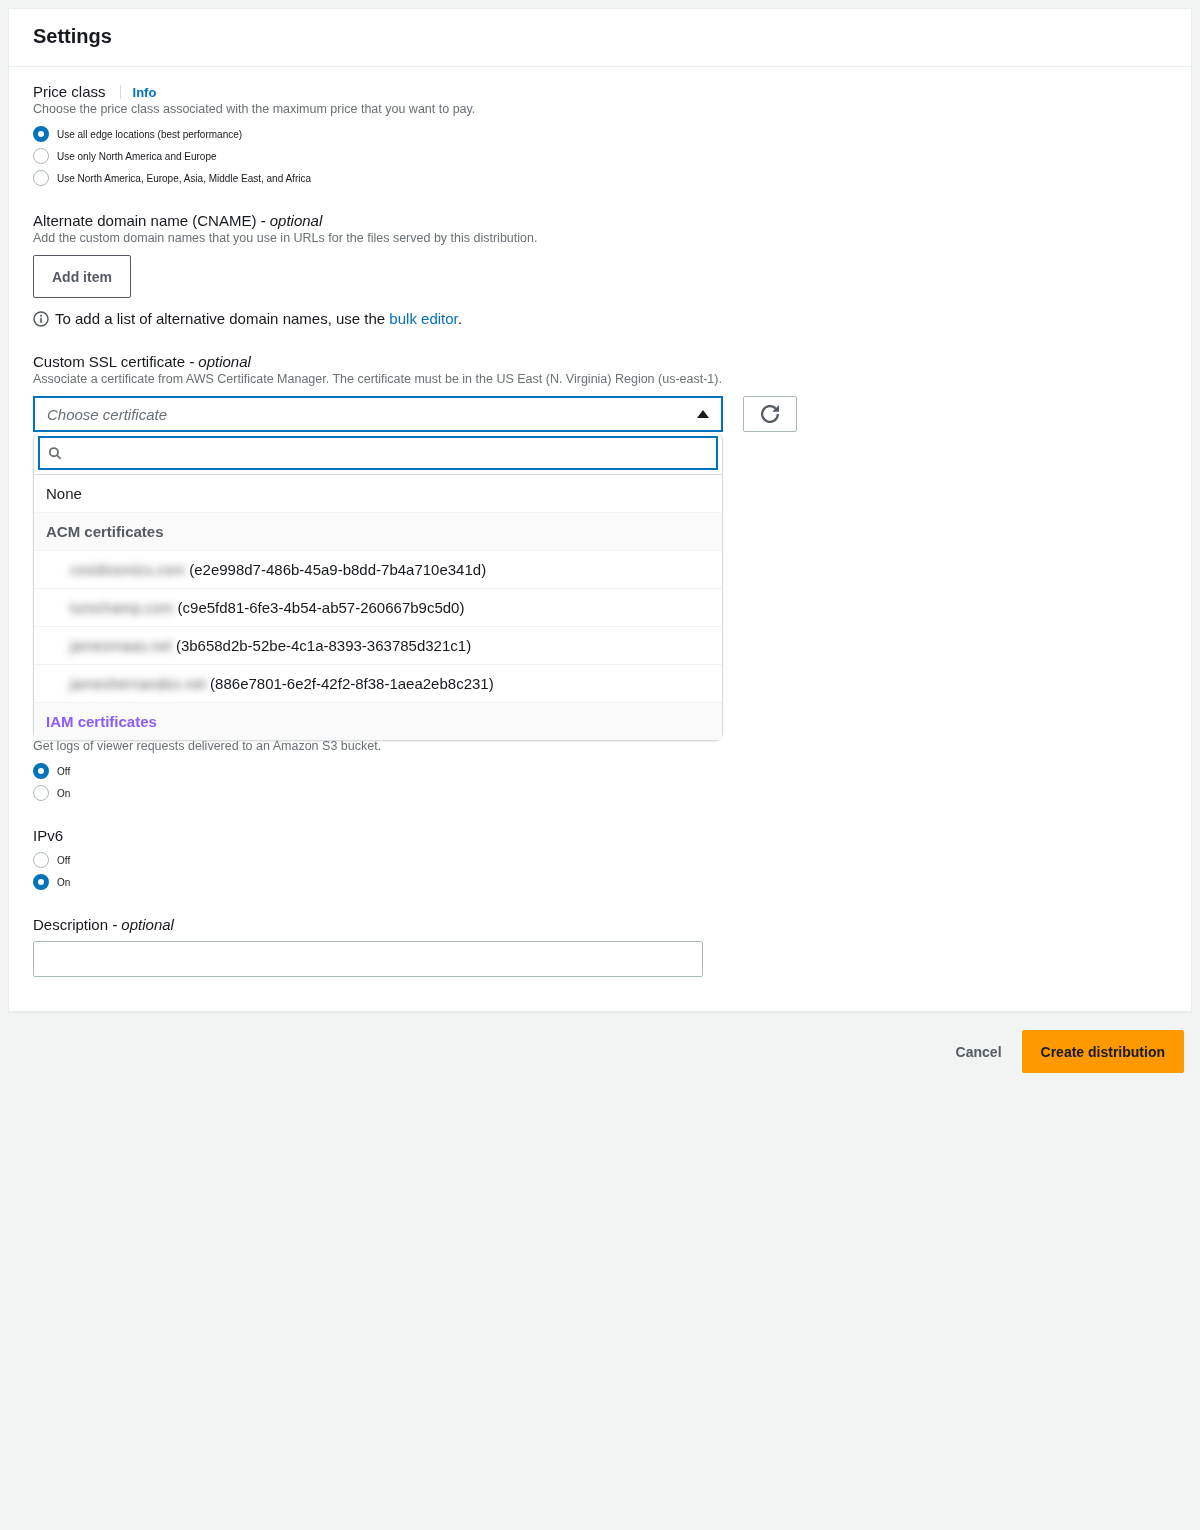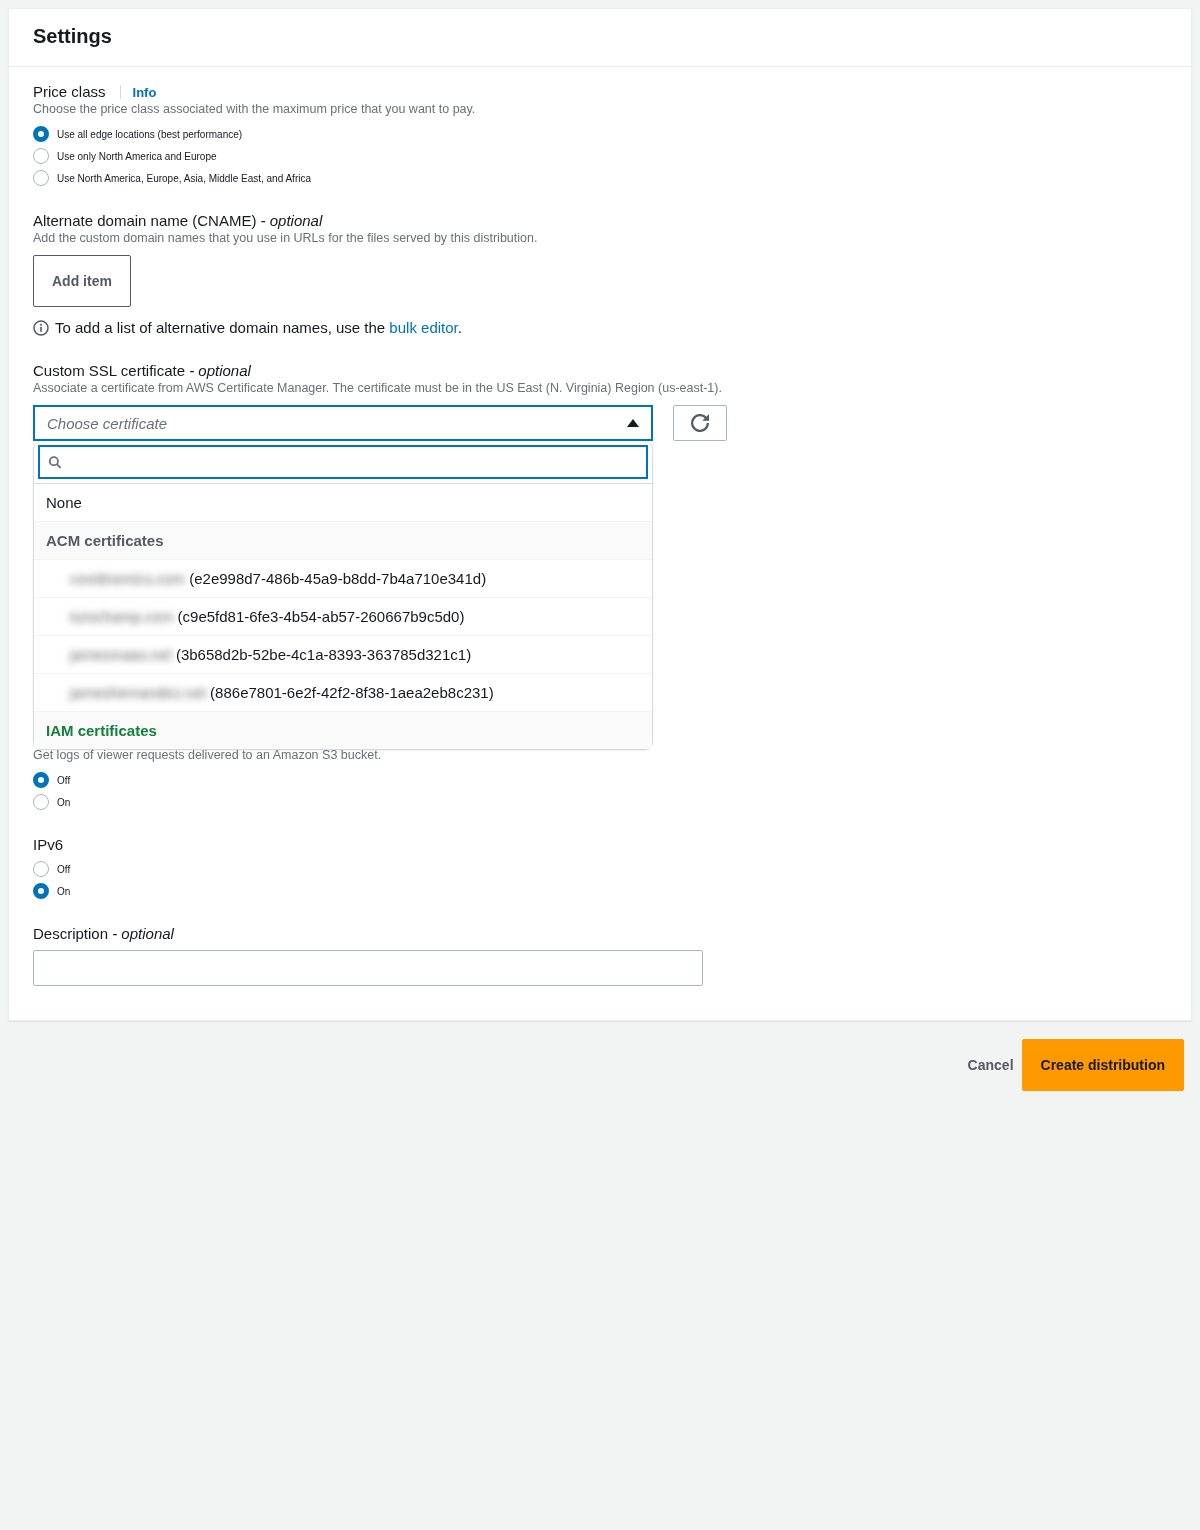--- a/index.html
+++ b/index.html
@@ -102,21 +102,21 @@
     align-items: center;
     justify-content: center;
     padding: 6px 18px;
     border: 1px solid var(--muted-label);
     background: #fff;
     color: var(--muted-label);
     font-weight: 700;
     font-size: 14px;
     cursor: pointer;
     border-radius: 2px;
-    height: 52px;
+    height: 43px;
   }
   .btn-primary {
     background: var(--orange);
     border-color: var(--orange);
     color: #16191f;
   }
   .btn-link-text {
     border: none;
     background: transparent;
     color: var(--muted-label);
@@ -129,21 +129,21 @@
     font-size: 15px;
     margin-top: 12px;
   }
   .info-icon {
     width: 16px; height: 16px; flex-shrink:0;
   }
   .link { color: var(--link-color); cursor: pointer; }
   
   
   .cert-row { display: flex; gap: 20px; align-items: flex-start; margin-top: 6px;}
-  .cert-dd-wrap { position: relative; width: 620px; }
+  .cert-dd-wrap { position: relative; width: 690px; }
   .cert-dd {
     border: 2px solid var(--focus-blue);
     background: #fff;
     height: 36px;
     display: flex;
     align-items: center;
     justify-content: space-between;
     padding: 0 12px;
     cursor: pointer;
   }
@@ -192,42 +192,42 @@
     border-bottom: 1px solid #f2f3f3;
     font-size: 15px;
   }
   .cert-opt { cursor: pointer; }
   .cert-opt.indent { padding-left: 36px; }
   .cert-group {
     color: var(--muted-label);
     font-weight: 700;
     background: #fafafa;
   }
-  .cert-group.dim { color: #15803d; }
+  .cert-group.dim { color: #8b5cf6; }
   .cert-opt:last-child, .cert-group:last-child { border-bottom:none;}
   .blur {
     color: transparent;
     text-shadow: 0 0 7px rgba(80,80,80,0.9);
     user-select: none;
   }
   
   .desc-input {
     width: 670px;
     height: 36px;
     border: 1px solid var(--border-dark);
     border-radius: 2px;
     margin-top: 6px;
     padding: 0 10px;
     font-size: 15px;
   }
   
   .footer {
     display: flex;
     justify-content: flex-end;
-    gap: 8px;
+    gap: 20px;
     padding: 18px 8px 8px 8px;
     align-items: center;
   }
 </style>
 </head>
 <body>
 
 <div class="panel">
   <div class="panel-header">
     <h2 class="panel-title">Settings</h2>

